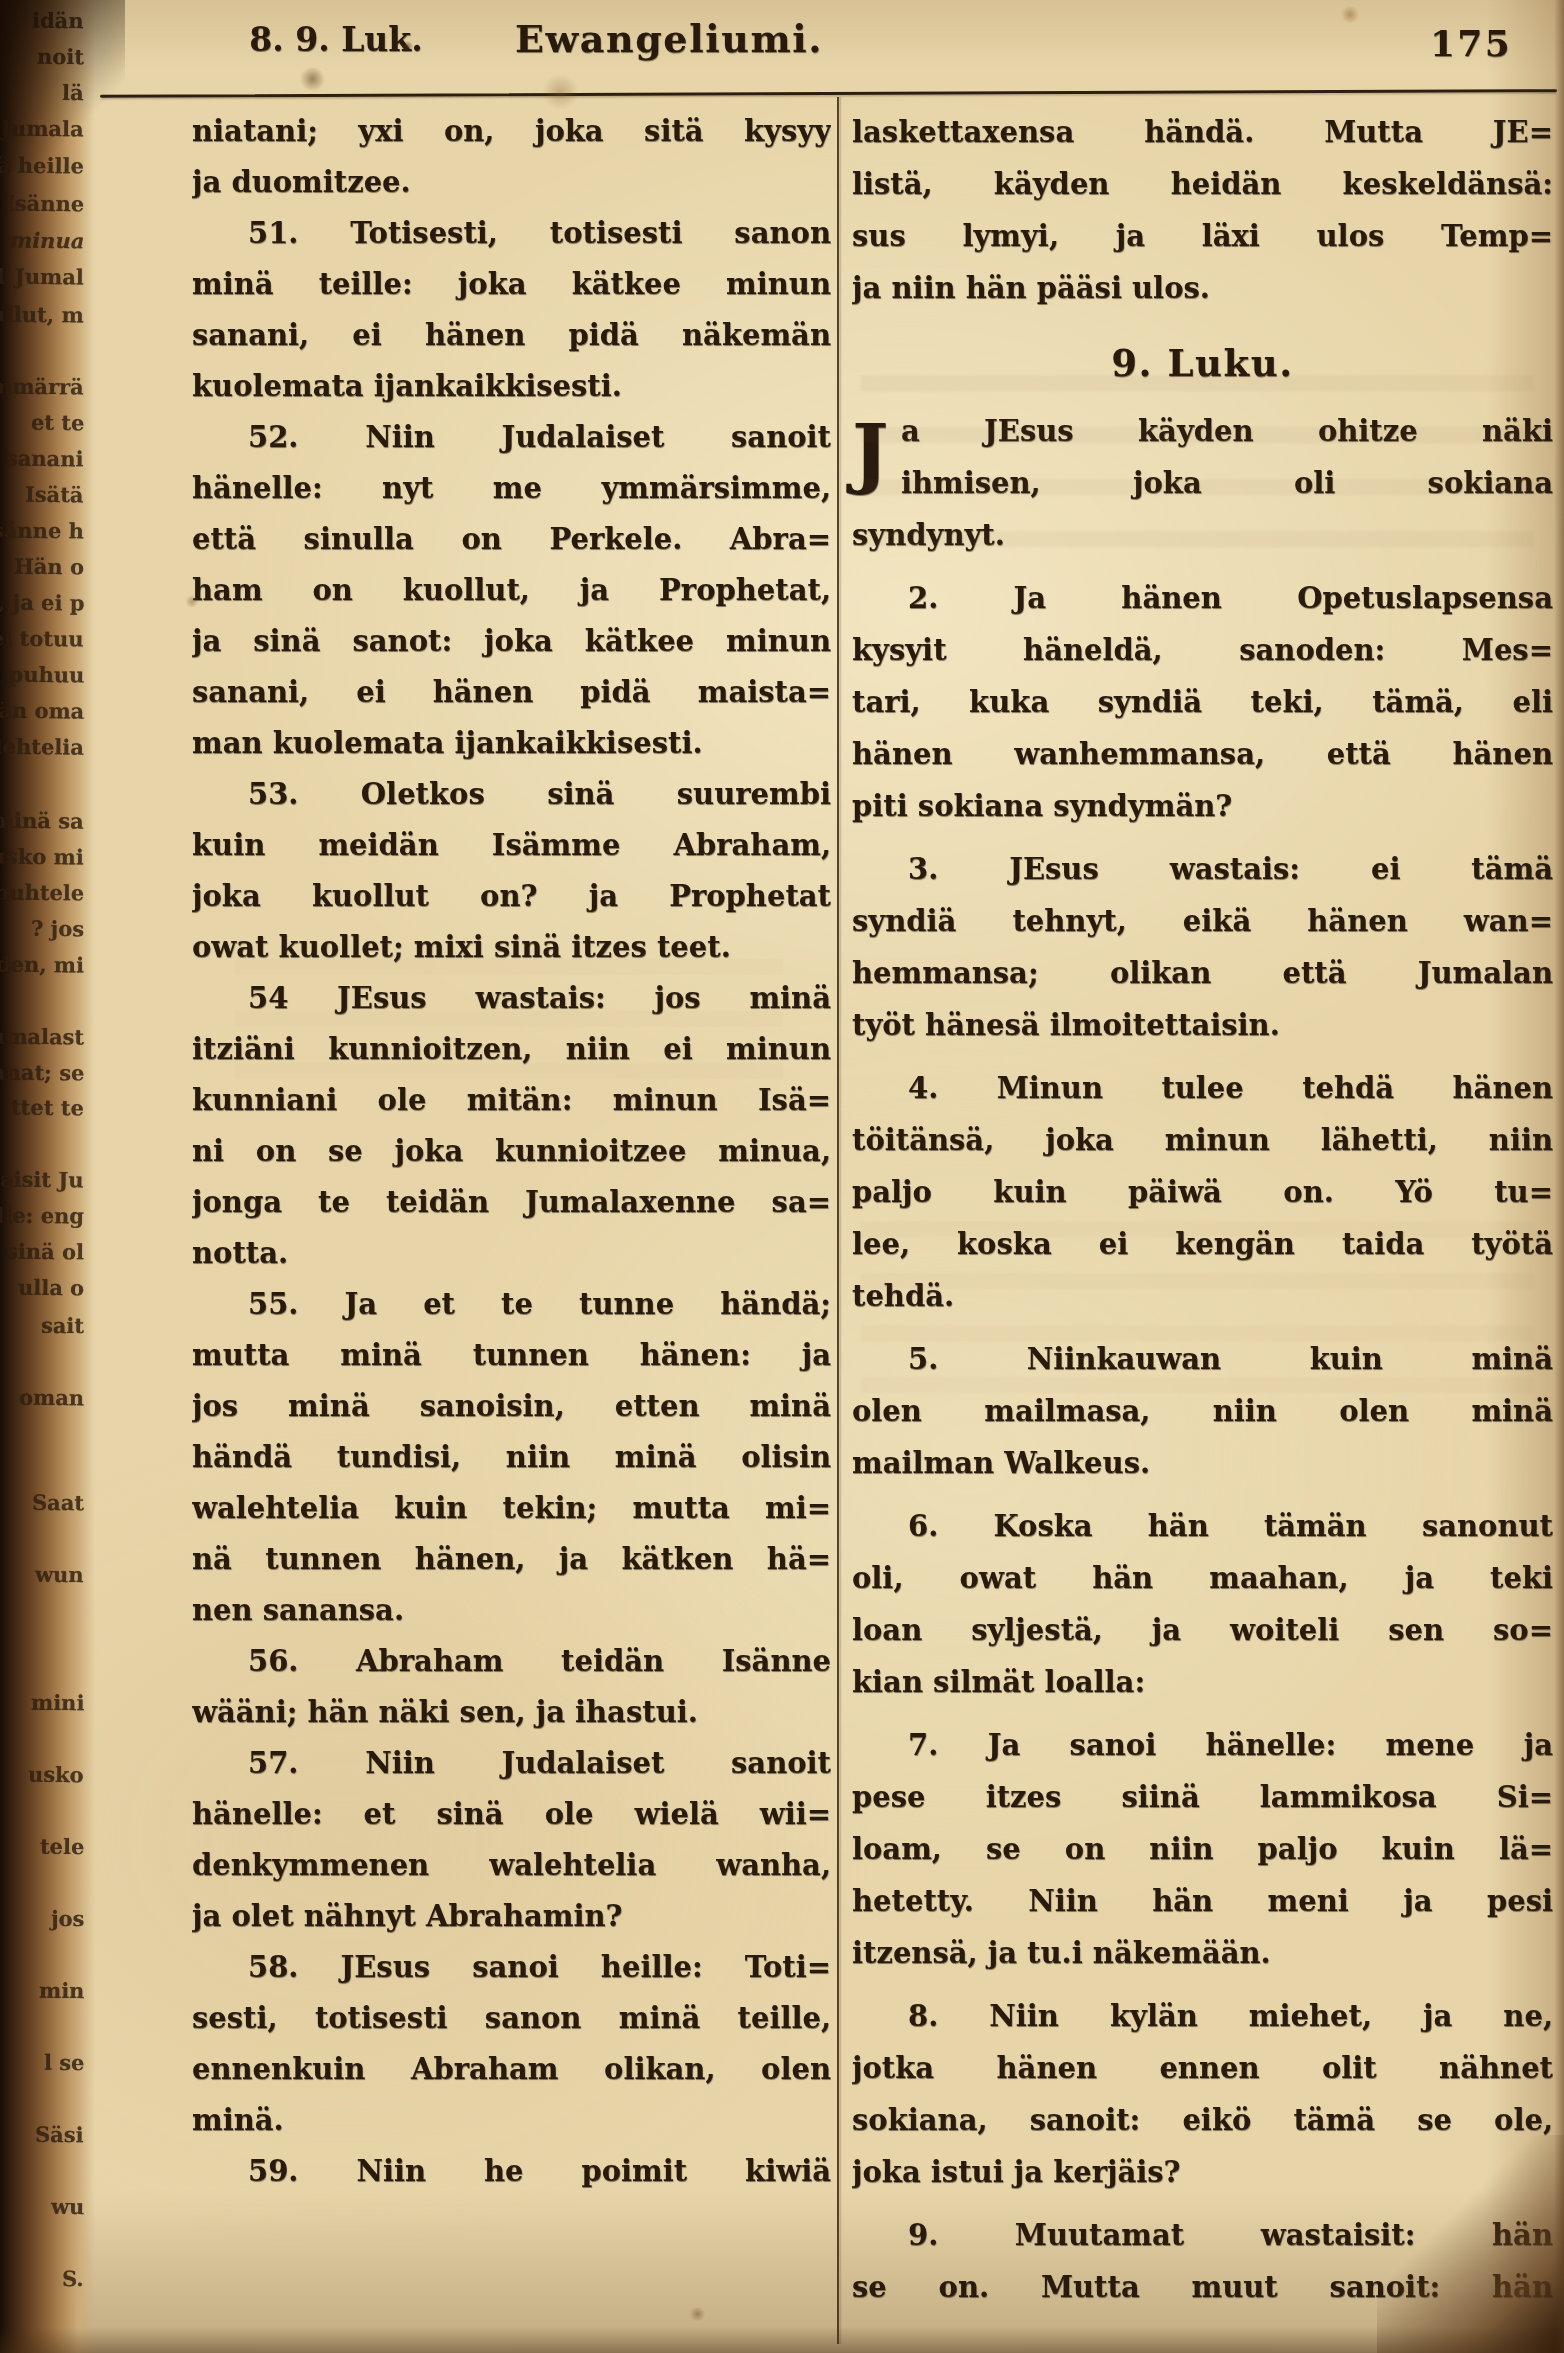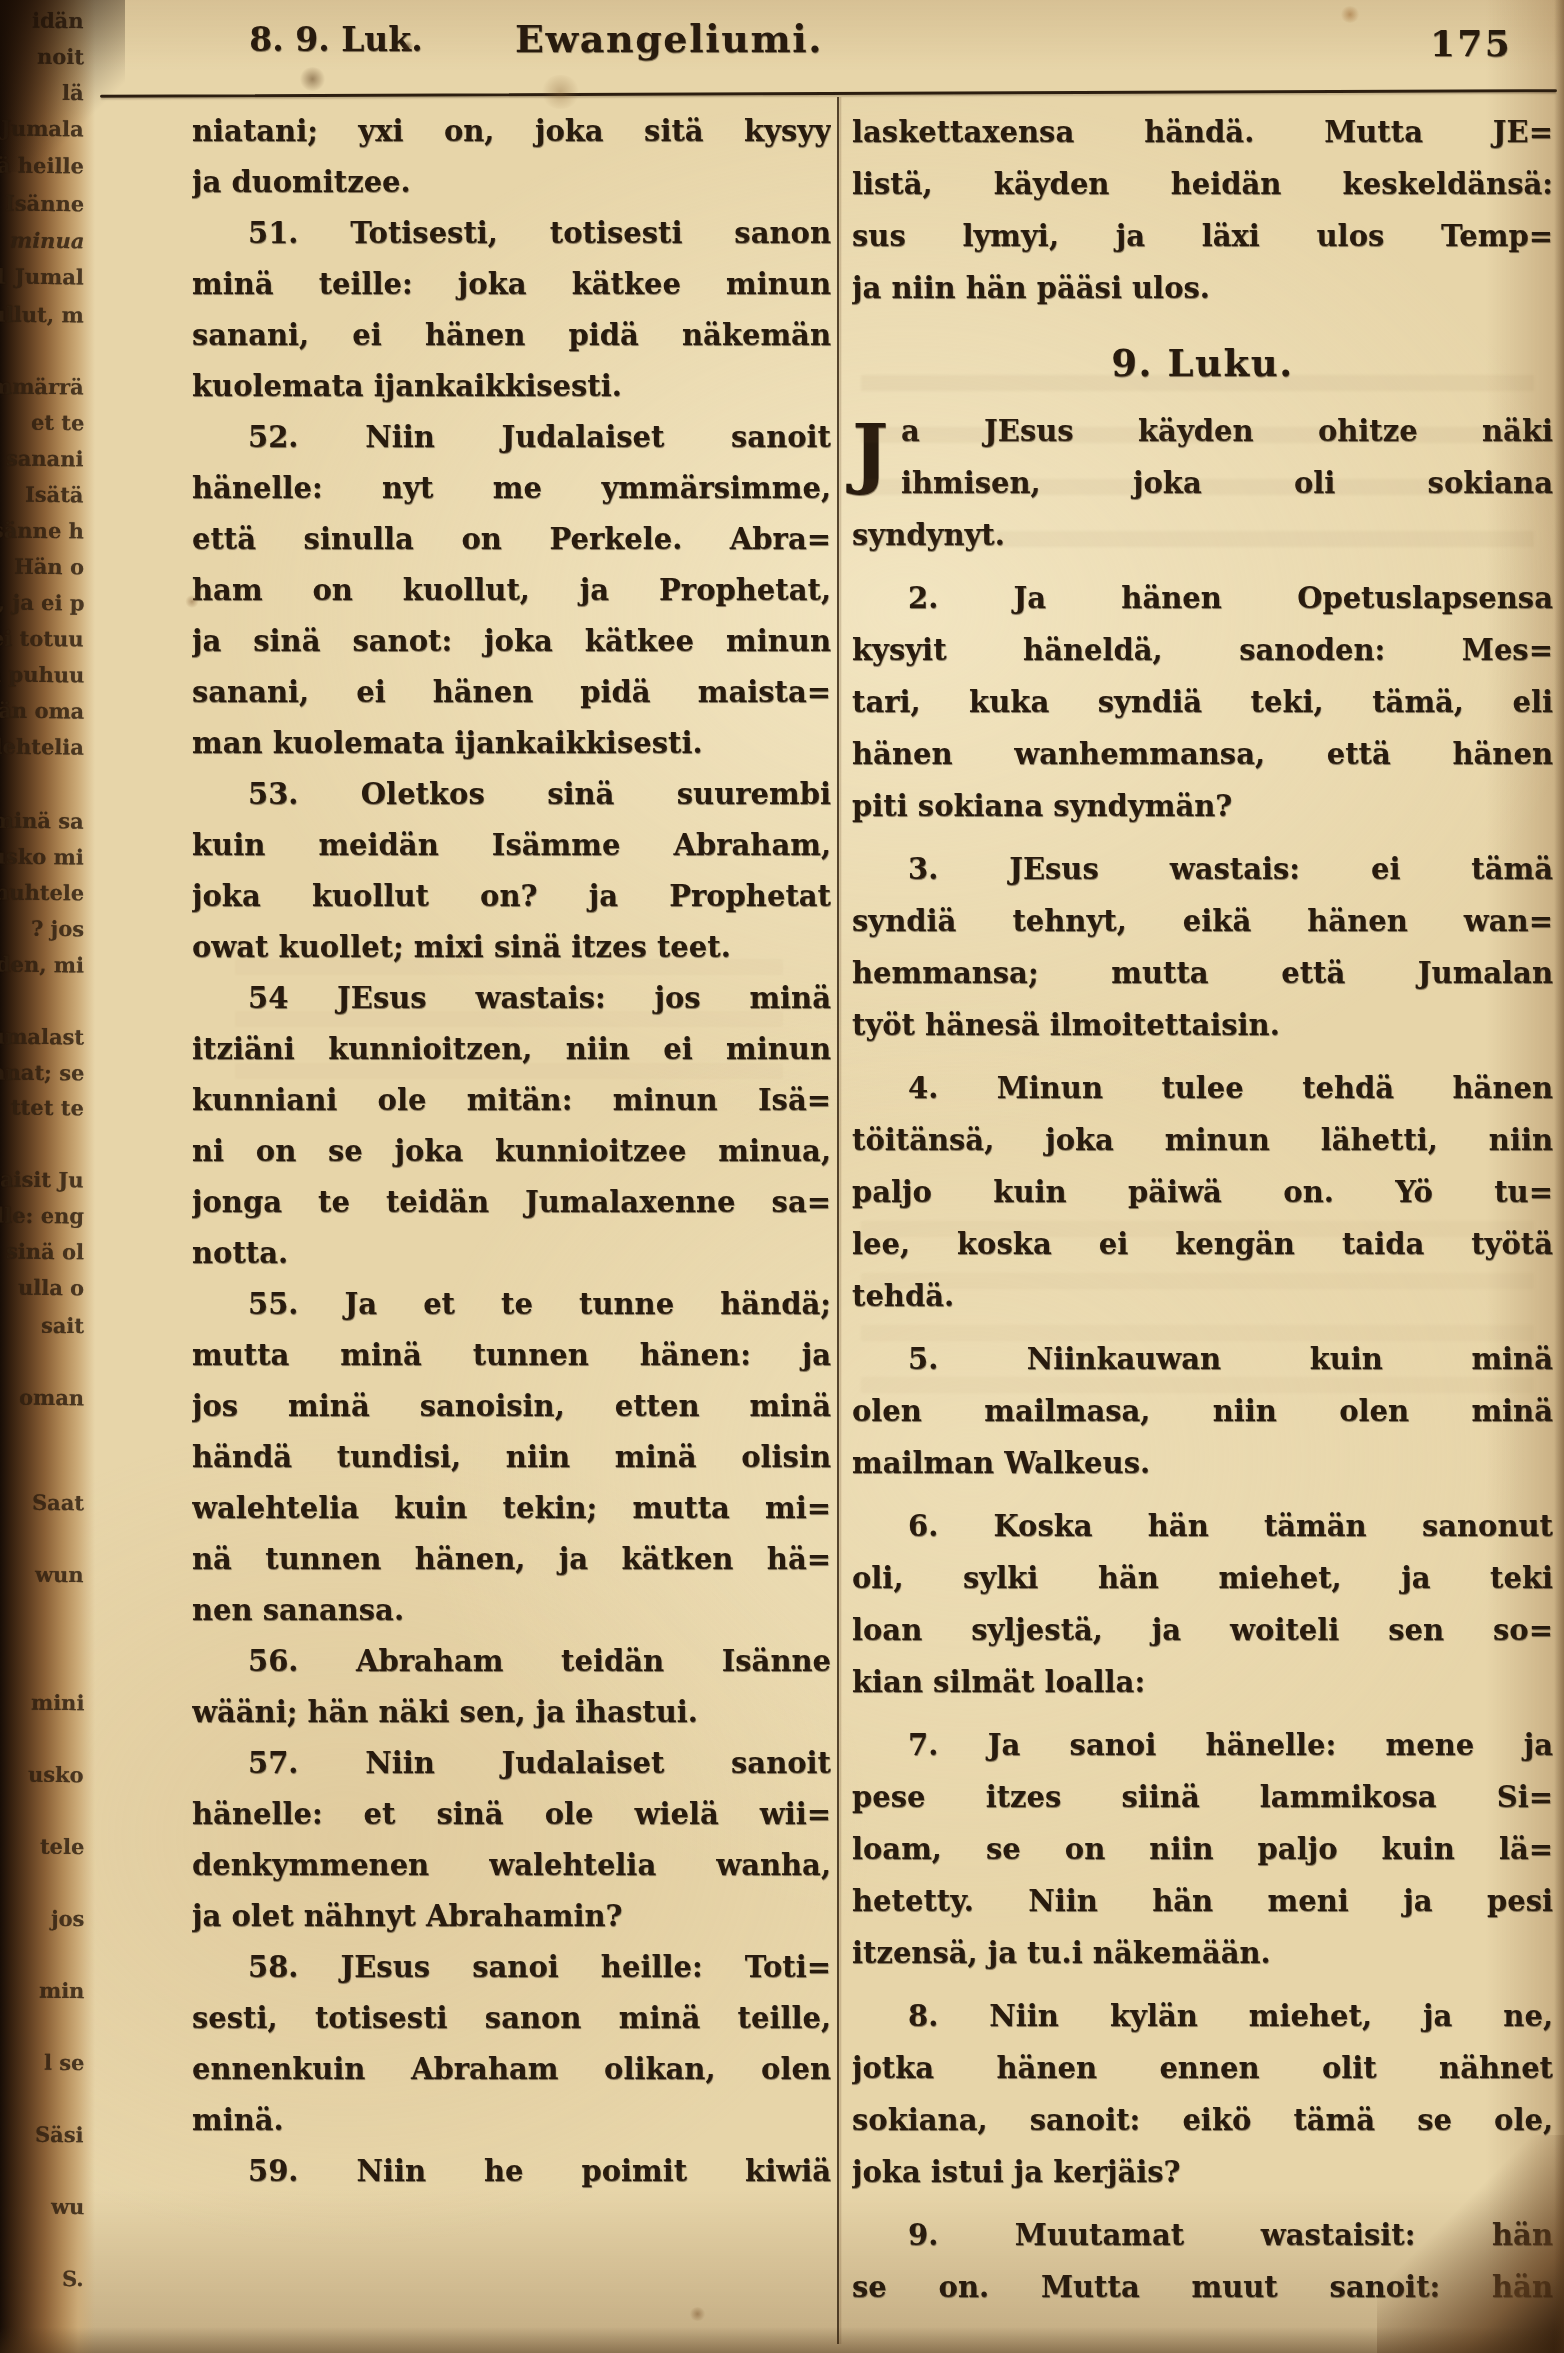--- a/index.html
+++ b/index.html
@@ -216,32 +216,32 @@
   </div>
 
   <div>
       <div class="line verse-start">2. Ja hänen Opetuslapsensa</div>
       <div class="line">kysyit häneldä, sanoden: Mes=</div>
       <div class="line">tari, kuka syndiä teki, tämä, eli</div>
       <div class="line">hänen wanhemmansa, että hänen</div>
       <div class="line para-end">piti sokiana syndymän?</div>
       <div class="line verse-start">3. JEsus wastais: ei tämä</div>
       <div class="line">syndiä tehnyt, eikä hänen wan=</div>
-      <div class="line">hemmansa; mutta että Jumalan</div>
+      <div class="line">hemmansa; olikan että Jumalan</div>
       <div class="line para-end">työt hänesä ilmoitettaisin.</div>
       <div class="line verse-start">4. Minun tulee tehdä hänen</div>
       <div class="line">töitänsä, joka minun lähetti, niin</div>
       <div class="line">paljo kuin päiwä on. Yö tu=</div>
       <div class="line">lee, koska ei kengän taida työtä</div>
       <div class="line para-end">tehdä.</div>
       <div class="line verse-start">5. Niinkauwan kuin minä</div>
       <div class="line">olen mailmasa, niin olen minä</div>
       <div class="line para-end">mailman Walkeus.</div>
       <div class="line verse-start">6. Koska hän tämän sanonut</div>
-      <div class="line">oli, sylki hän miehet, ja teki</div>
+      <div class="line">oli, owat hän maahan, ja teki</div>
       <div class="line">loan syljestä, ja woiteli sen so=</div>
       <div class="line para-end">kian silmät loalla:</div>
       <div class="line verse-start">7. Ja sanoi hänelle: mene ja</div>
       <div class="line">pese itzes siinä lammikosa Si=</div>
       <div class="line">loam, se on niin paljo kuin lä=</div>
       <div class="line">hetetty. Niin hän meni ja pesi</div>
       <div class="line para-end">itzensä, ja tu.i näkemään.</div>
       <div class="line verse-start">8. Niin kylän miehet, ja ne,</div>
       <div class="line">jotka hänen ennen olit nähnet</div>
       <div class="line">sokiana, sanoit: eikö tämä se ole,</div>

